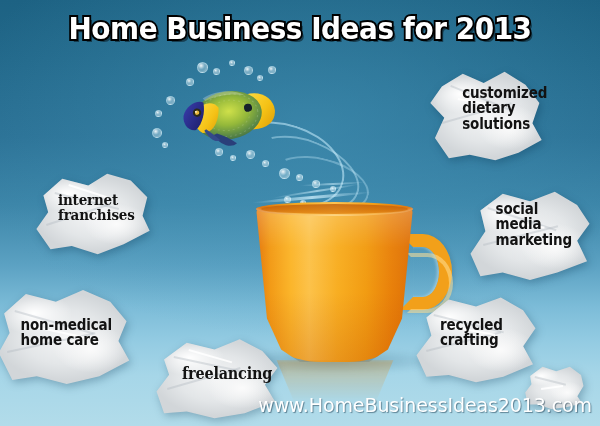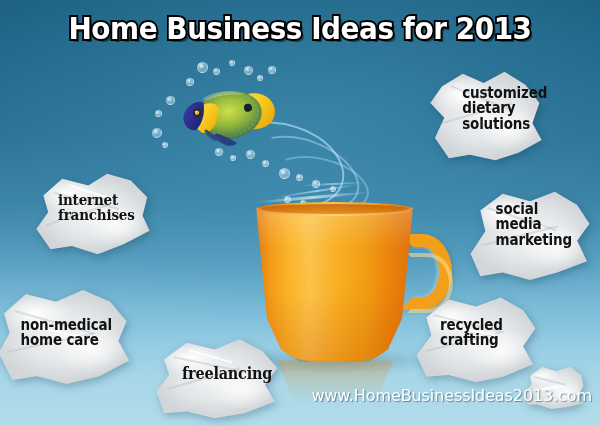--- a/index.html
+++ b/index.html
@@ -198,23 +198,23 @@
     letter-spacing: -0.2px;
     transform: scaleX(0.9);
     white-space: pre-line;
   }
   .serifish { font-family: "DejaVu Serif", serif; }
 
   
   #url {
     position: absolute;
     right: 8px;
-    bottom: 21px;
+    bottom: 10px;
     font-family: "DejaVu Sans", sans-serif;
-    font-size: 16px;
+    font-size: 19px;
     color: #ffffff;
     text-shadow: 1px 1px 1px rgba(30,60,80,0.55);
     letter-spacing: -0.1px;
   }
 </style>
 </head>
 <body>
 
 <div id="stage">
 

